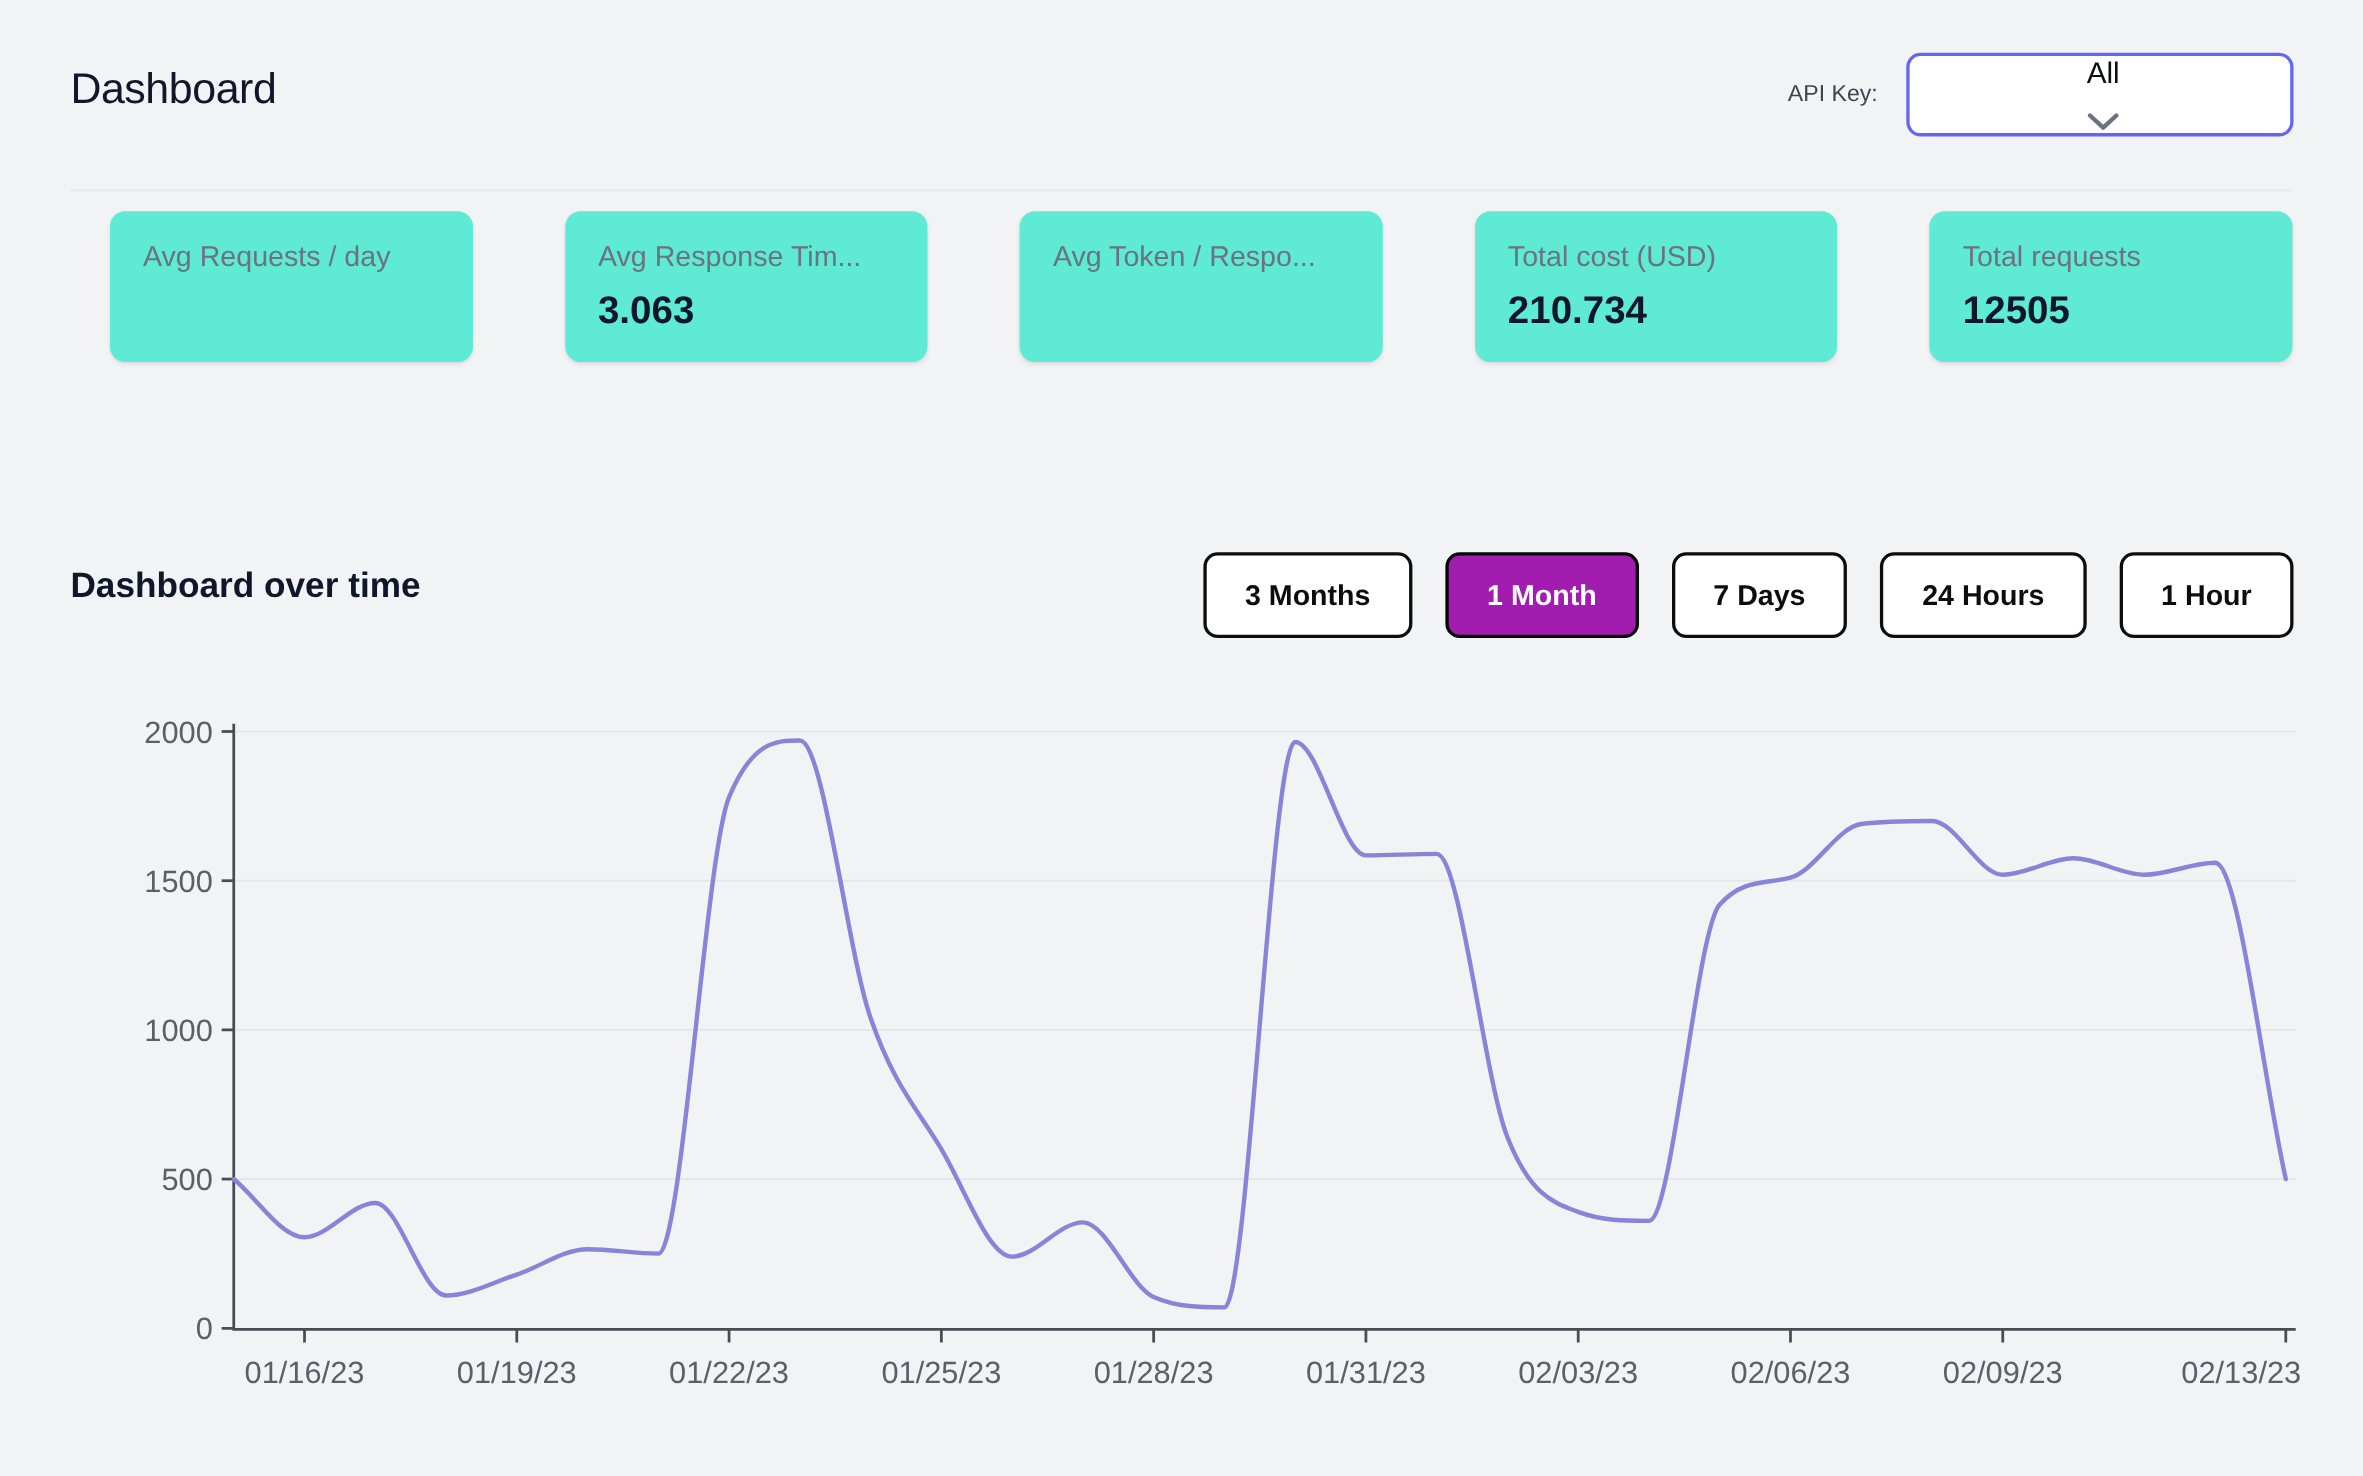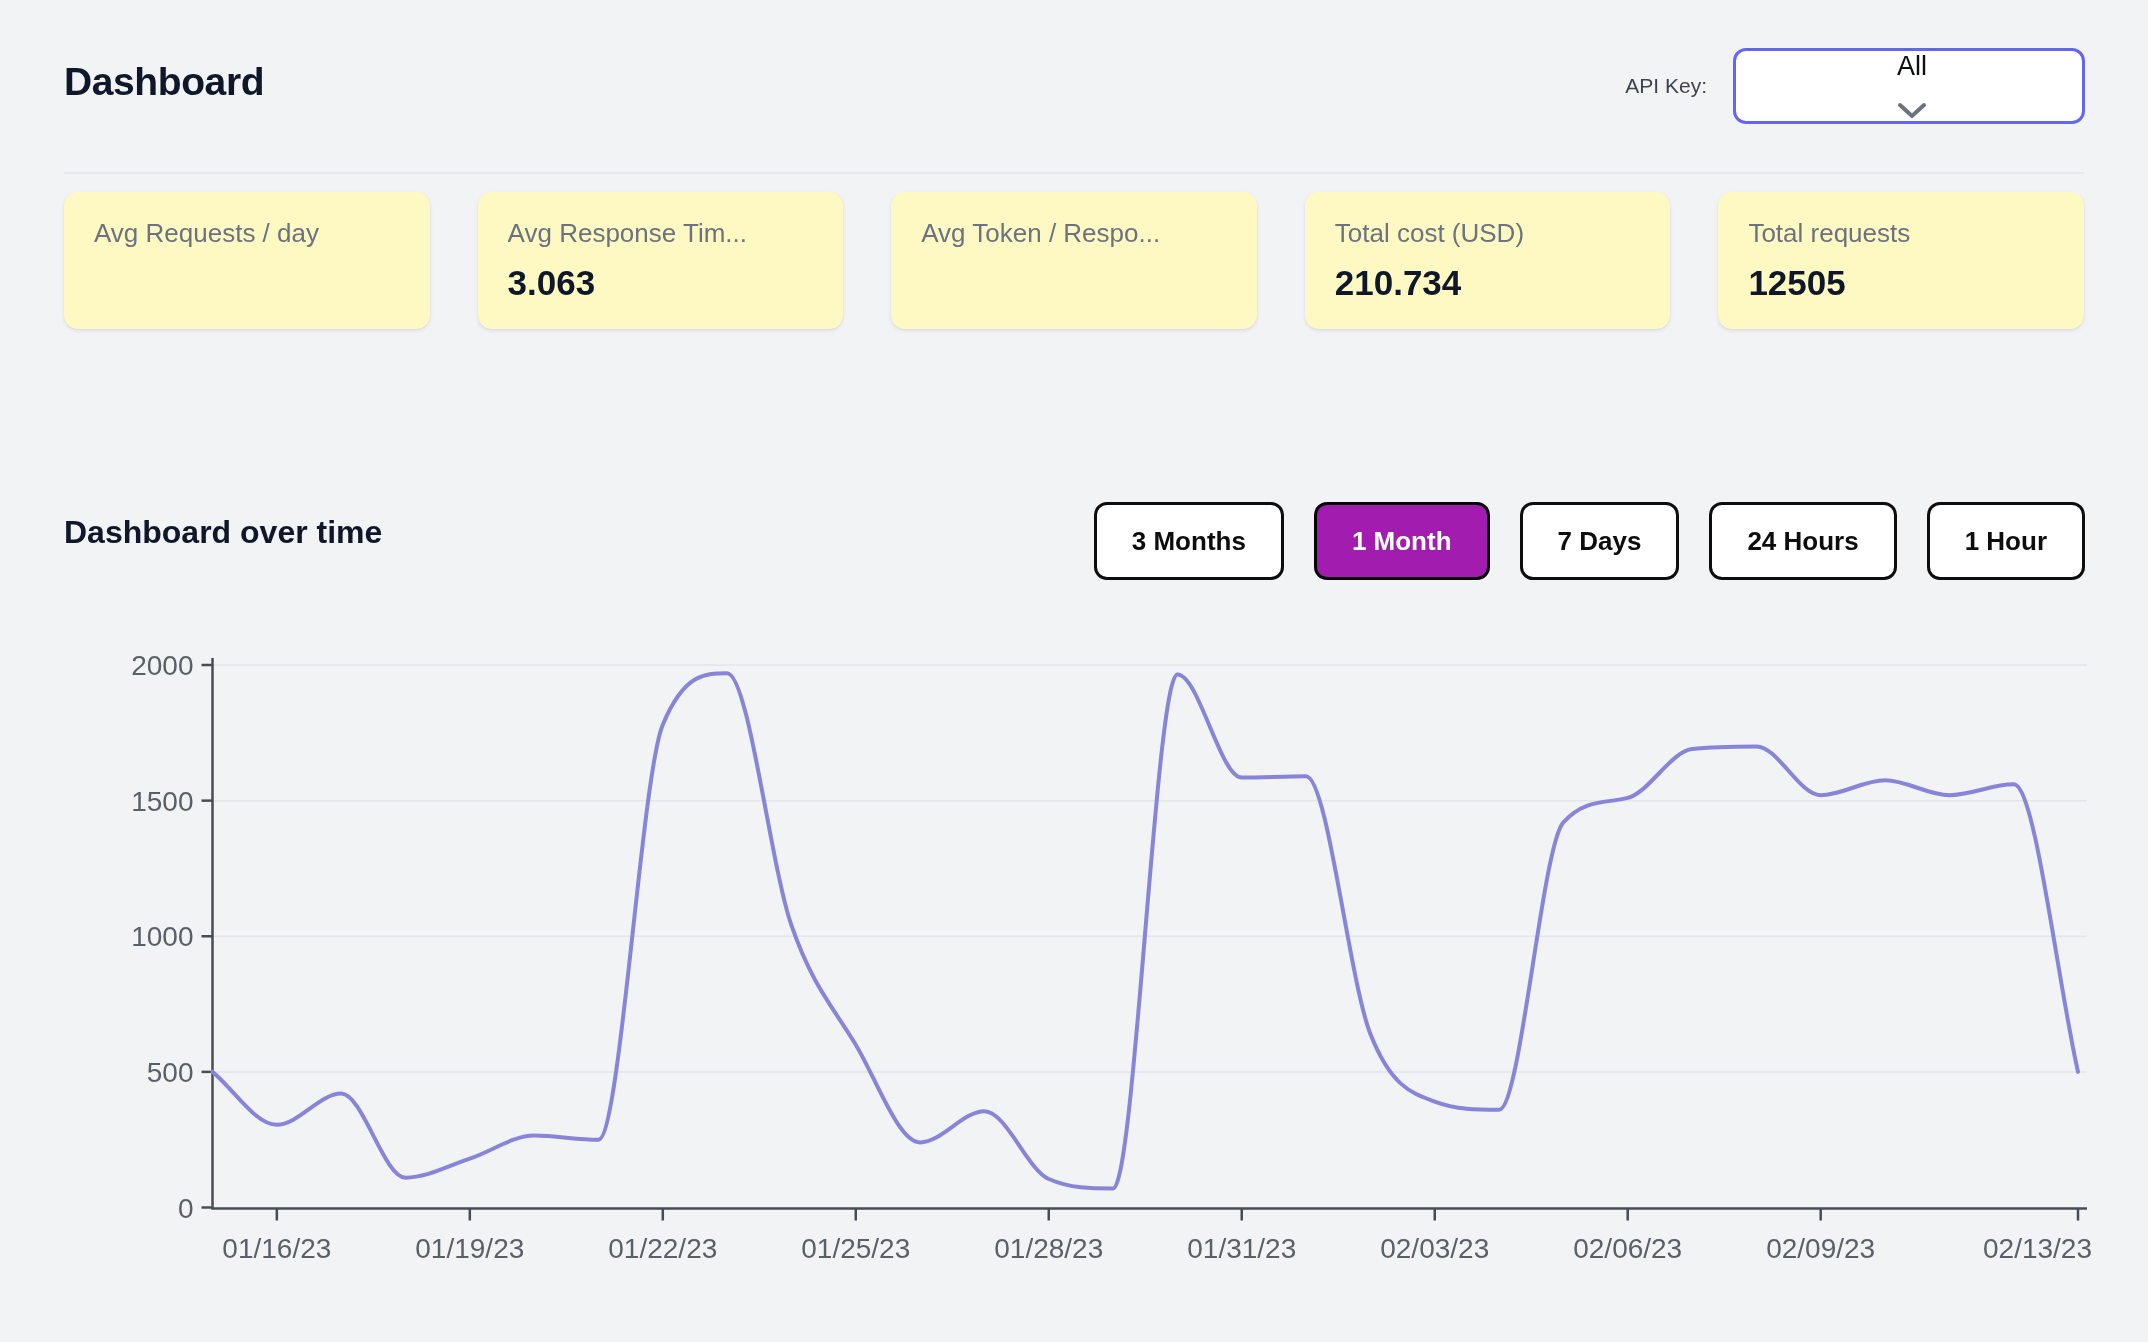--- a/index.html
+++ b/index.html
@@ -1,31 +1,31 @@
 <!DOCTYPE html>
 <html><head>
 <meta charset="utf-8">
 <style>
   html,body{margin:0;padding:0;background:#f2f3f5;font-family:"Liberation Sans",sans-serif;}
   .stage{position:relative;width:2148px;height:1342px;background:#f2f3f5;overflow:hidden;}
 
-  .header-title{position:absolute;left:64px;top:60px;font-size:39px;font-weight:700;color:#10172a;letter-spacing:-0.4px;}
+  .header-title{position:absolute;left:64px;top:60px;font-size:39px;font-weight:400;color:#10172a;letter-spacing:-0.4px;}
   .api-row{position:absolute;right:63px;top:46px;height:80px;display:flex;align-items:center;gap:26px;}
   .api-label{font-size:21px;color:#3d4450;}
   .api-select{width:352px;height:76px;background:#ffffff;border:3px solid #6366f1;border-radius:13px;
               display:flex;align-items:center;justify-content:space-between;padding:0 28px 0 34px;
               box-sizing:border-box;cursor:pointer;}
   .api-select-value{font-size:27px;color:#0c0f14;}
   .chev{flex:0 0 auto;}
 
   .divider{position:absolute;left:64px;right:64px;top:172px;border-top:2px solid #e7e9ed;}
 
   .cards{position:absolute;left:64px;right:64px;top:192px;display:flex;gap:48px;}
-  .card{flex:1;background:#fef9c3;border-radius:14px;height:137px;box-sizing:border-box;padding:26px 30px;
-        box-shadow:0 1px 2px rgba(15,23,42,.05),0 2px 4px rgba(15,23,42,.07);}
+  .card{flex:1;background:#5eead4;border-radius:14px;height:137px;box-sizing:border-box;padding:26px 30px;
+        box-shadow:0 1px 2px rgba(15,23,42,.05),0 2px 4px rgba(15,23,42,.07);margin-left:36px;}
   .card-label{font-size:26px;font-weight:500;color:#6b7280;white-space:nowrap;overflow:hidden;}
   .card-value{margin-top:14px;font-size:35px;font-weight:700;color:#0f172a;}
 
   .section-title{position:absolute;left:64px;top:514px;font-size:32px;font-weight:800;color:#10172a;}
   .ranges{position:absolute;right:63px;top:502px;display:flex;gap:30px;}
   .range-btn{height:78px;padding:0 35px;background:#fff;border:3px solid #0d0d0d;border-radius:13px;
              font-size:26px;font-weight:700;color:#0d0d0d;font-family:inherit;cursor:pointer;}
   .range-btn.active{background:#a21caf;border-color:#050505;color:#ffffff;}
 
   svg.chart{position:absolute;left:0;top:0;}

